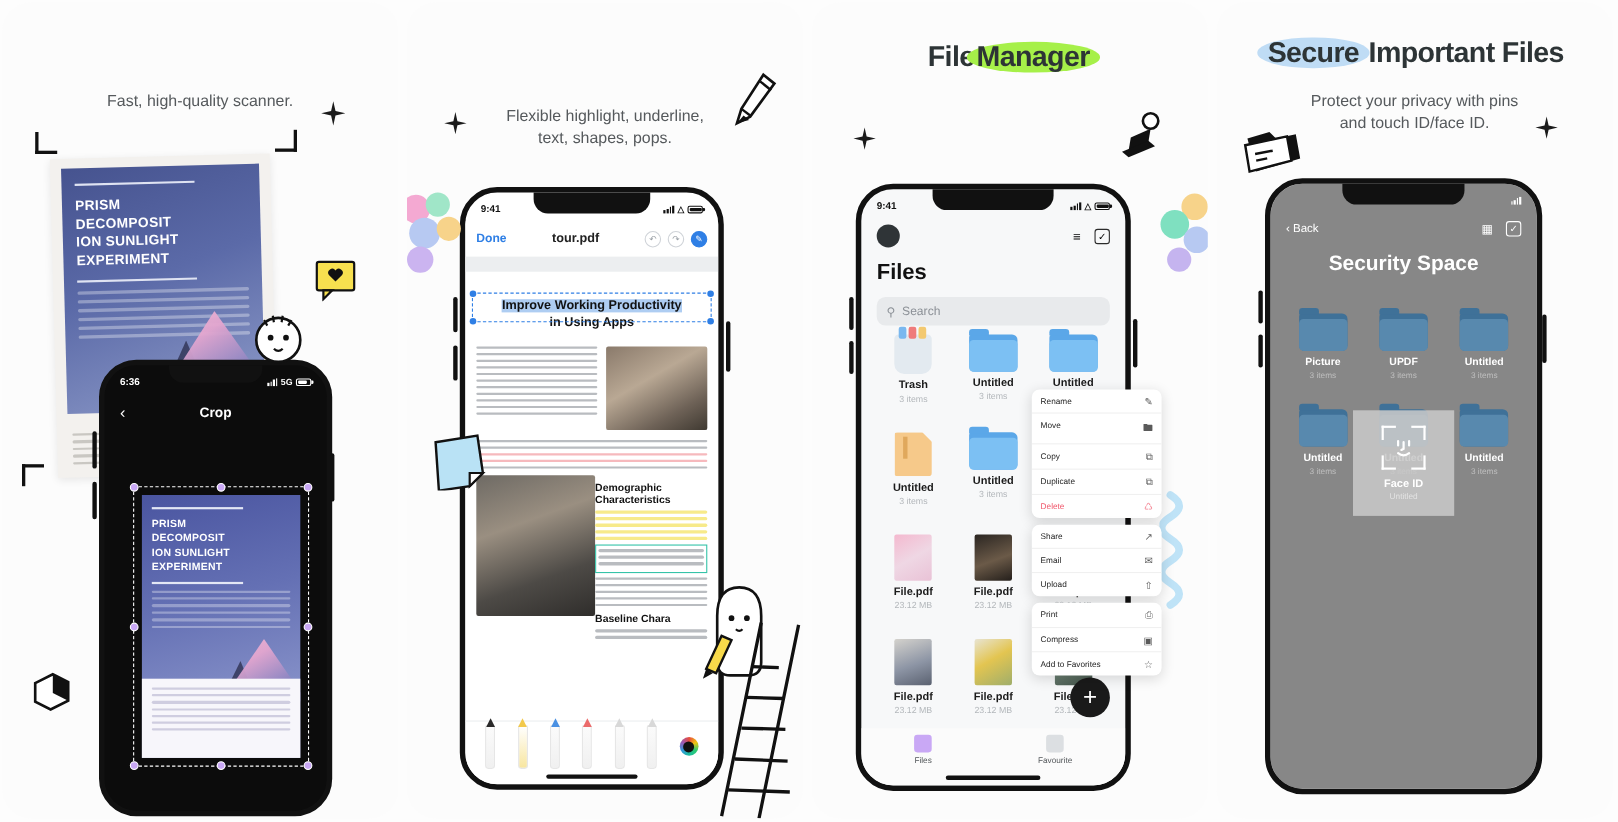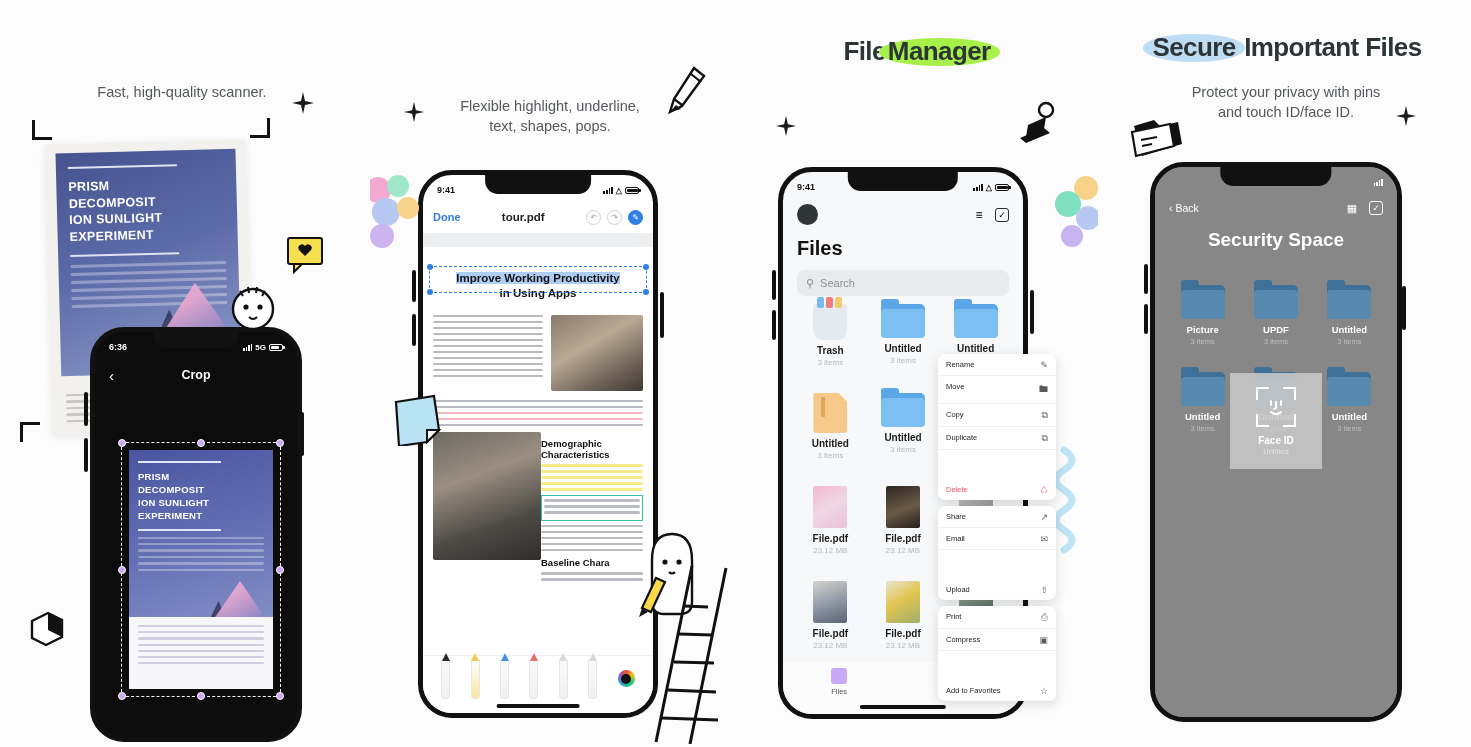--- a/index.html
+++ b/index.html
@@ -240,21 +240,21 @@
   .zipfile { width:34px;height:40px;margin:0 auto;background:#f6c98a;border-radius:3px;
     position:relative; clip-path: polygon(0 0,74% 0,100% 22%,100% 100%,0 100%);}
   .zipfile i{position:absolute;left:8px;top:4px;width:4px;height:20px;background:#e0a85c;}
   .thumb { width:34px;height:42px;margin:0 auto;border-radius:2px;}
   .ctxmenu { position:absolute; right: -52px; top: 193px; width: 118px; z-index: 24;
     font-size: 7.5px; color:#242424; }
   .cm-group { background:#fff; border-radius:7px; overflow:hidden; margin-bottom:6px;
     box-shadow: 0 3px 12px rgba(0,0,0,.14);}
   .cm-item { display:flex; align-items:flex-start; justify-content:space-between;
     padding: 5.5px 8px; border-bottom:1px solid #f0f0f0;}
-  .cm-item:last-child{border-bottom:none;margin-top:29px;}
+  .cm-item:last-child{border-bottom:none;}
   .cm-item.danger { color:#f0576b; }
   .cm-ic { font-size: 9px; opacity:.75; }
   .fab { position:absolute; right: 14px; bottom: 62px; width: 36px; height: 36px;
     border-radius:50%; background:#1a1a1a; color:#fff; display:flex;
     align-items:center; justify-content:center; font-size: 22px; z-index: 23; font-weight:300;}
   .tabbar { position:absolute; bottom: 0; left:0; right:0; height: 52px;
     background:#fbfbfb; display:flex; align-items:flex-start; justify-content:space-around;
     padding-top: 6px; z-index: 20;}
   .tab { text-align:center; font-size: 7.5px; color:#55595c; }
   .tab .ti { width:16px;height:16px;margin:0 auto 3px; border-radius:3px; }

